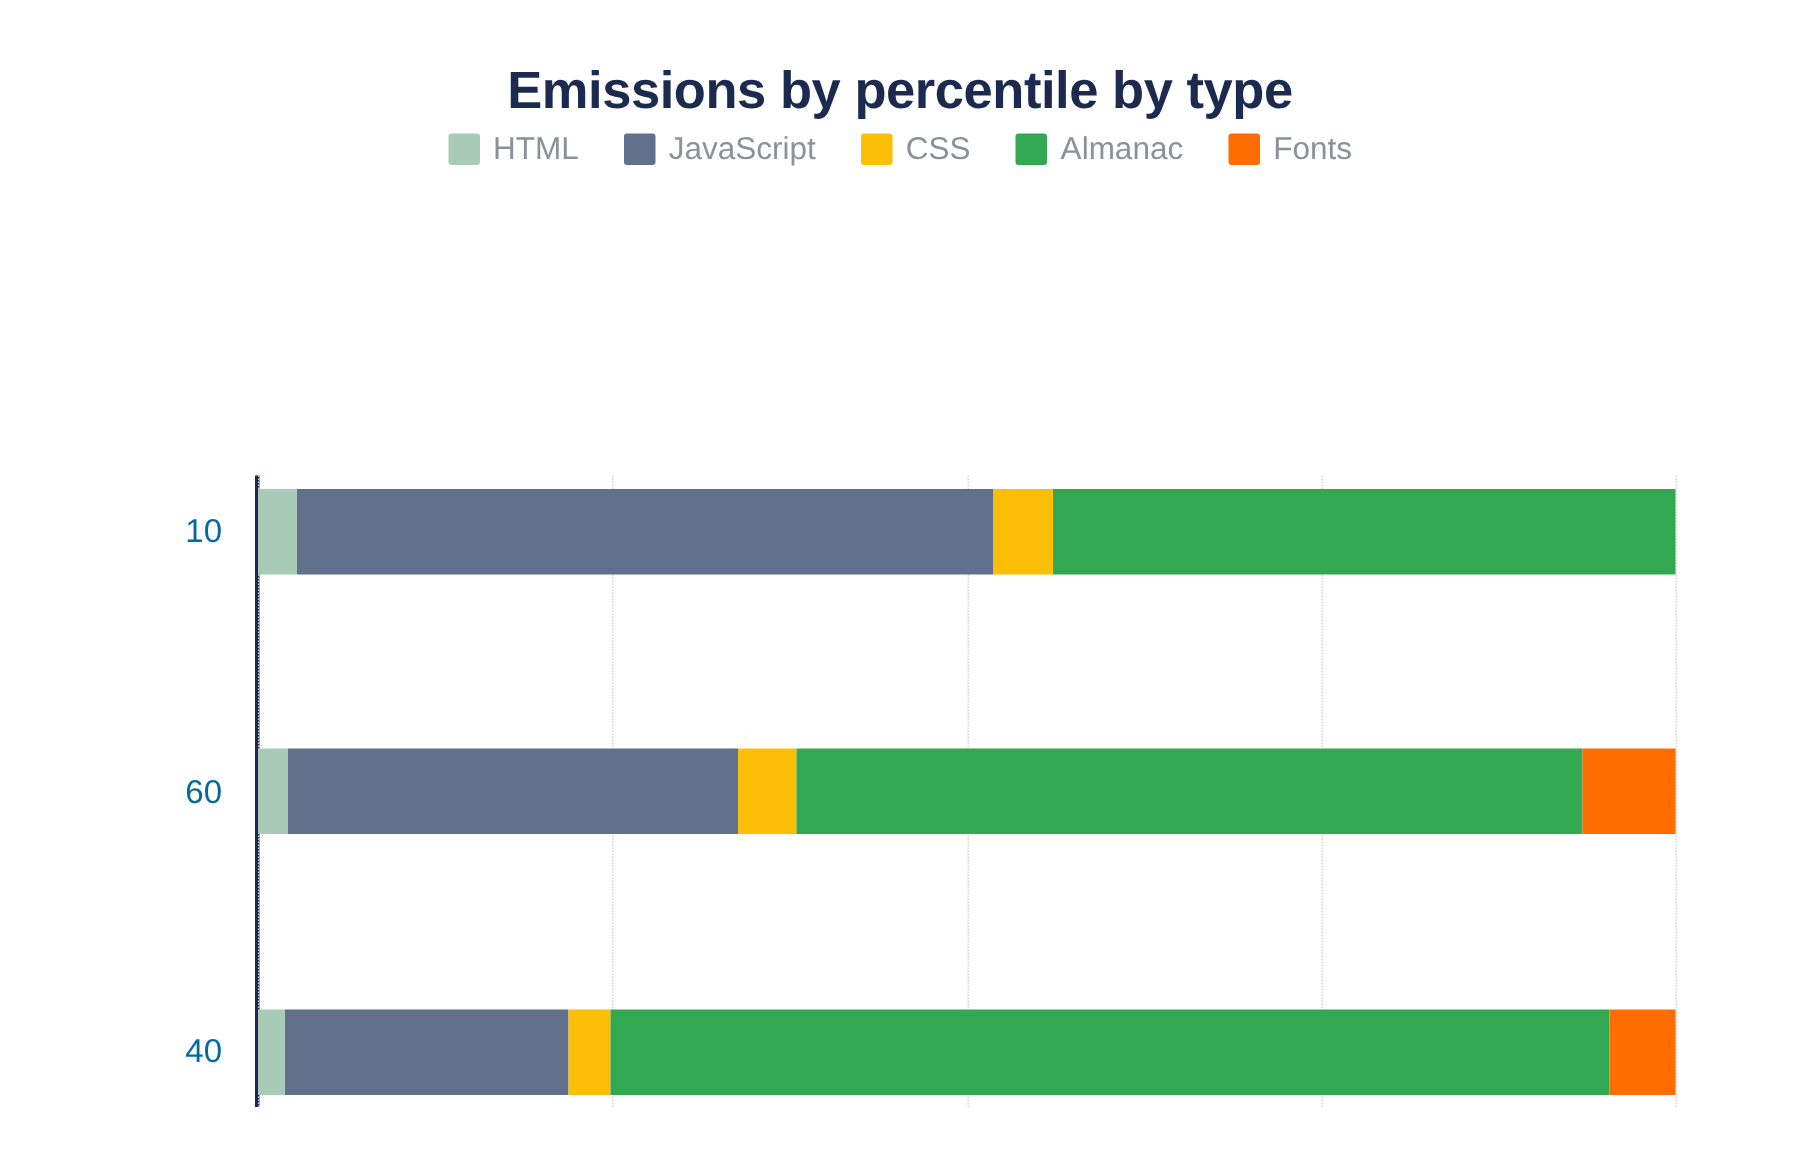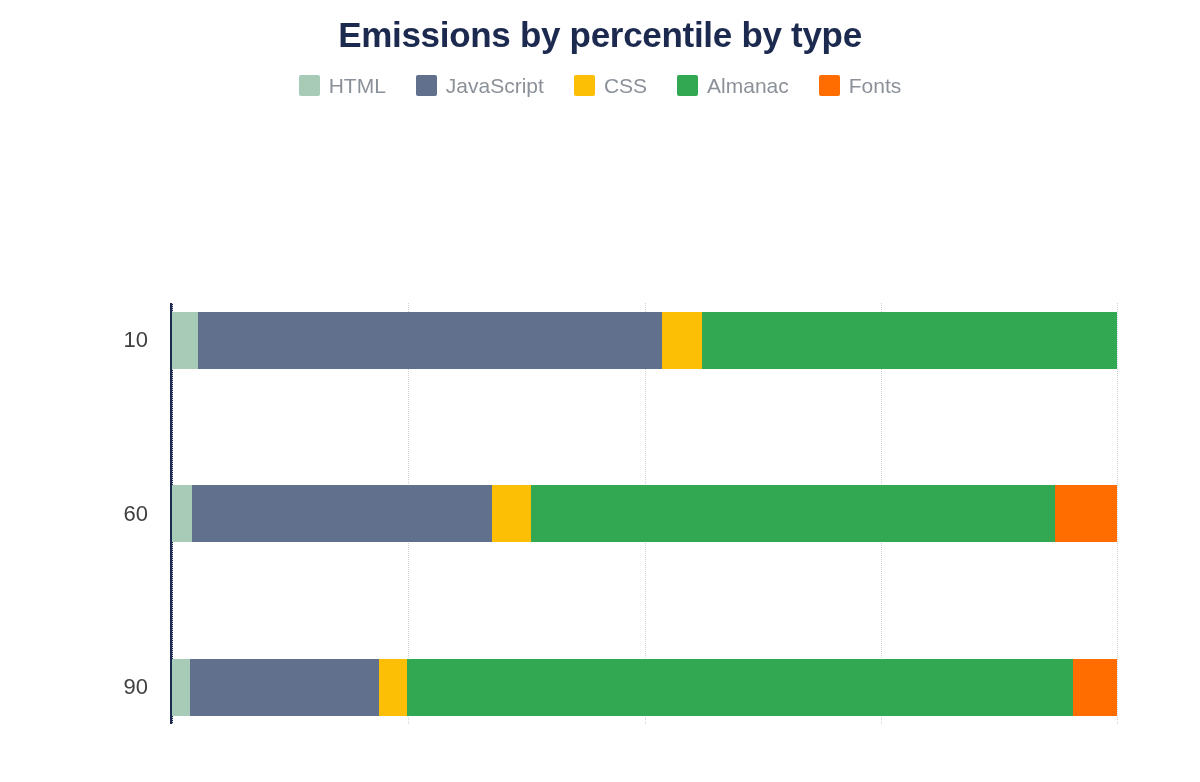--- a/index.html
+++ b/index.html
@@ -19,41 +19,41 @@
   .chart-root {
     position: absolute;
     inset: 0;
     display: flex;
     flex-direction: column;
   }
 
   
   .title-block {
     text-align: center;
-    padding-top: 16px;
+    padding-top: 42px;
   }
   .chart-title {
     font-size: 35px;
     font-weight: bold;
     color: #1b2a4e;
     letter-spacing: -0.3px;
     line-height: 1.1;
     margin: 0;
   }
   .chart-subtitle {
     font-size: 22px;
     font-weight: normal;
     color: #8b9199;
     margin: 13px 0 0 0;
     line-height: 1.1;
   }
 
   
   .legend {
-    margin-top: 20px;
+    margin-top: 8px;
     display: flex;
     justify-content: center;
     align-items: center;
     gap: 30px;
   }
   .legend-item {
     display: flex;
     align-items: center;
     gap: 9px;
   }
@@ -127,21 +127,21 @@
   .bar-seg {
     height: 100%;
   }
 
   .row-label {
     position: absolute;
     right: calc(100% + 24px);
     top: 50%;
     transform: translateY(-50%);
     font-size: 22px;
-    color: #404040;
+    color: #0369a1;
     white-space: nowrap;
   }
 </style>
 </head>
 <body>
 
 <div class="chart-root">
 
   <div class="title-block">
     <h1 class="chart-title">Emissions by percentile by type</h1>
@@ -192,21 +192,21 @@
           </div>
           <div class="bar-row">
             <span class="row-label">60</span>
             <div class="bar-seg" style="width: 2.1%; background: rgb(168, 203, 183);"></div>
             <div class="bar-seg" style="width: 31.8%; background: rgb(97, 112, 140);"></div>
             <div class="bar-seg" style="width: 4.1%; background: rgb(253, 190, 6);"></div>
             <div class="bar-seg" style="width: 55.4%; background: rgb(51, 168, 82);"></div>
             <div class="bar-seg" style="width: 6.6%; background: rgb(255, 109, 0);"></div>
           </div>
           <div class="bar-row">
-            <span class="row-label">90</span>
+            <span class="row-label">40</span>
             <div class="bar-seg" style="width: 1.9%; background: rgb(168, 203, 183);"></div>
             <div class="bar-seg" style="width: 20%; background: rgb(97, 112, 140);"></div>
             <div class="bar-seg" style="width: 3%; background: rgb(253, 190, 6);"></div>
             <div class="bar-seg" style="width: 70.4%; background: rgb(51, 168, 82);"></div>
             <div class="bar-seg" style="width: 4.7%; background: rgb(255, 109, 0);"></div>
           </div>
         </div>
     </div>
 
   </div>

